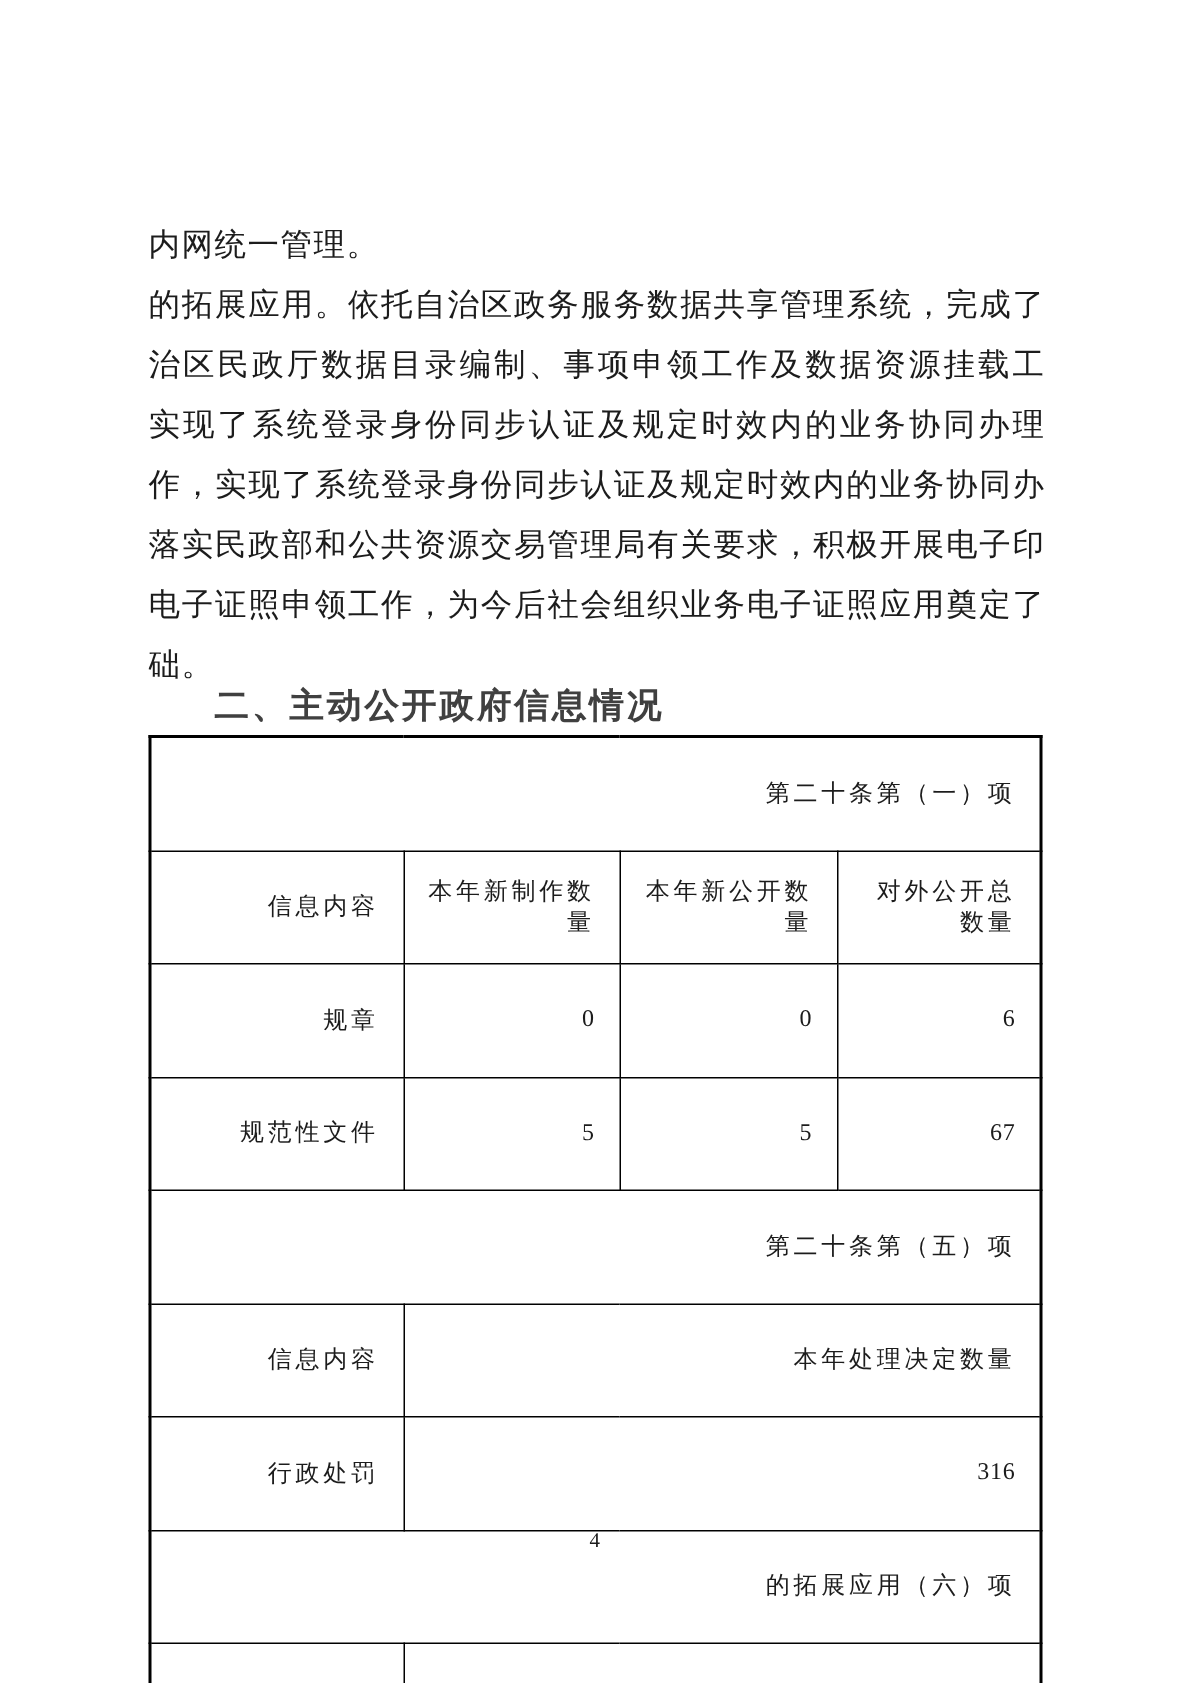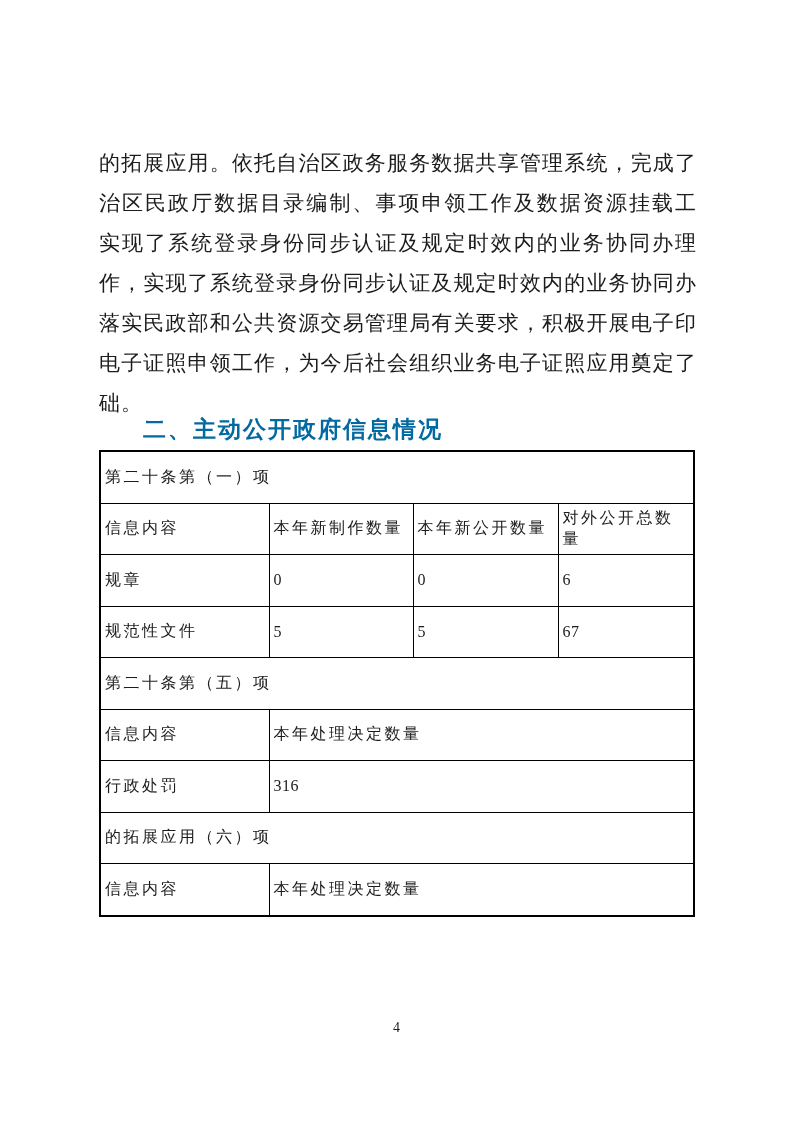--- a/index.html
+++ b/index.html
@@ -30,62 +30,63 @@
     text-align: justify;
     text-align-last: justify;
   }
   .body-line.indent {
     text-indent: 44px;
   }
   .section-heading {
     margin-top: -6px;
     height: 28px;
     line-height: 28px;
-    font-family: Liberation Mono, monospace;
+    font-family: Liberation Serif, serif;
     font-weight: bold;
     font-size: 23px;
     letter-spacing: 2px;
     text-indent: 44px;
-    color: #0369a1;
+    color: #404040;
   }
   table.report {
     margin-top: 5px;
     width: 594px;
     border-collapse: collapse;
     table-layout: fixed;
     border: 2px solid #000000;
   }
   table.report td {
     border: 1px solid #000000;
     height: 42.5px;
-    text-align: left;
+    text-align: right;
     vertical-align: middle;
     font-size: 16px;
     letter-spacing: 2.5px;
     color: #1c1c1c;
-    padding: 4px;
+    padding: 16px;
     overflow: hidden;
   }
   table.report td.num { letter-spacing: 0.5px; }
   .page-number {
     position: absolute;
     left: 0;
     right: 0;
     top: 1020px;
     text-align: center;
     font-size: 14px;
     color: #1c1c1c;
   }
 </style>
 </head>
 <body>
 
 <div class="page">
   <div class="content">
 
+    <div class="body-line">内网统一管理。</div>
     <div class="body-line justify">的拓展应用。依托自治区政务服务数据共享管理系统，完成了自</div>
     <div class="body-line justify">治区民政厅数据目录编制、事项申领工作及数据资源挂载工作。</div>
     <div class="body-line justify">实现了系统登录身份同步认证及规定时效内的业务协同办理</div>
     <div class="body-line justify">作，实现了系统登录身份同步认证及规定时效内的业务协同办理。</div>
     <div class="body-line justify">落实民政部和公共资源交易管理局有关要求，积极开展电子印章、</div>
     <div class="body-line justify">电子证照申领工作，为今后社会组织业务电子证照应用奠定了基</div>
     <div class="body-line">础。</div>
 
     <div class="section-heading">二、主动公开政府信息情况</div>
 

